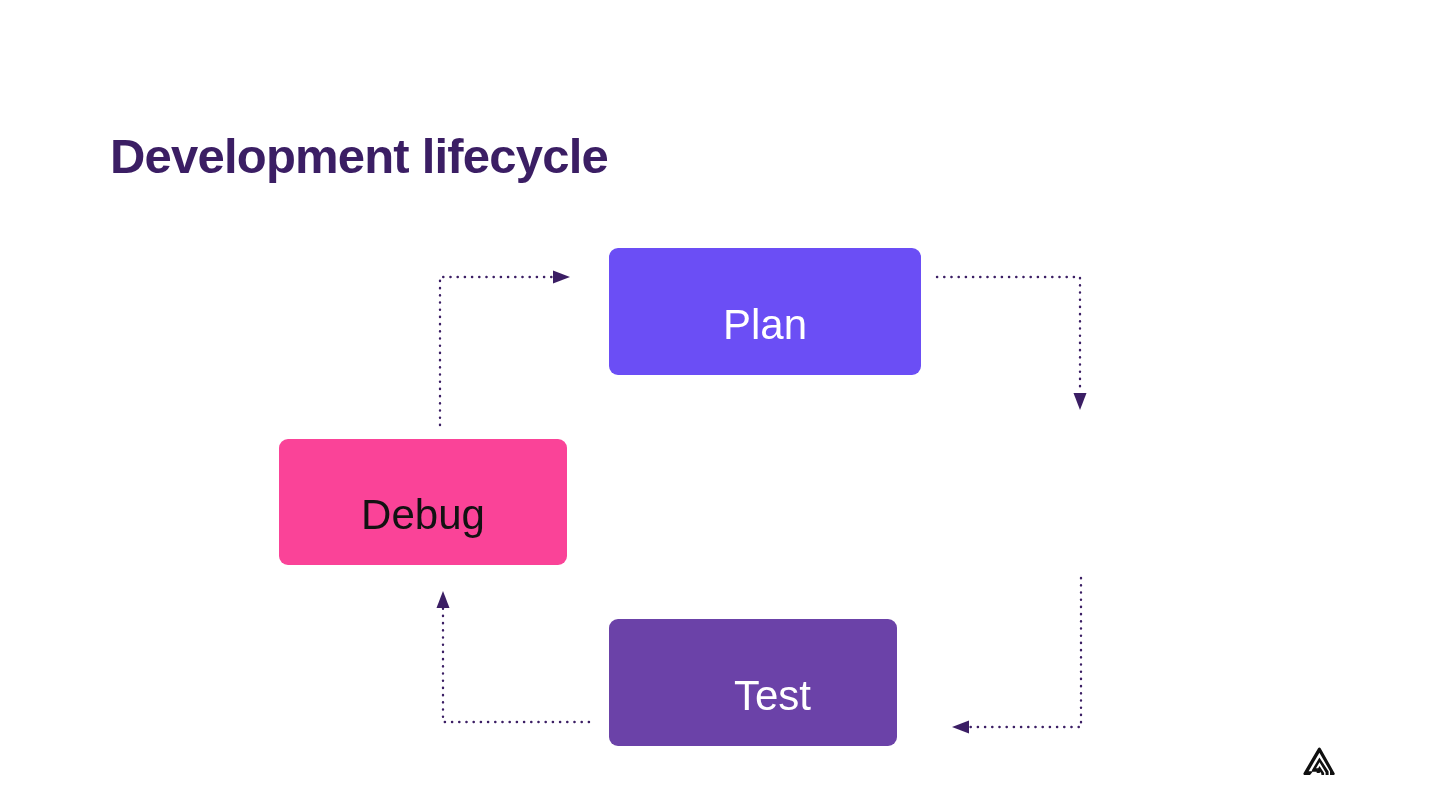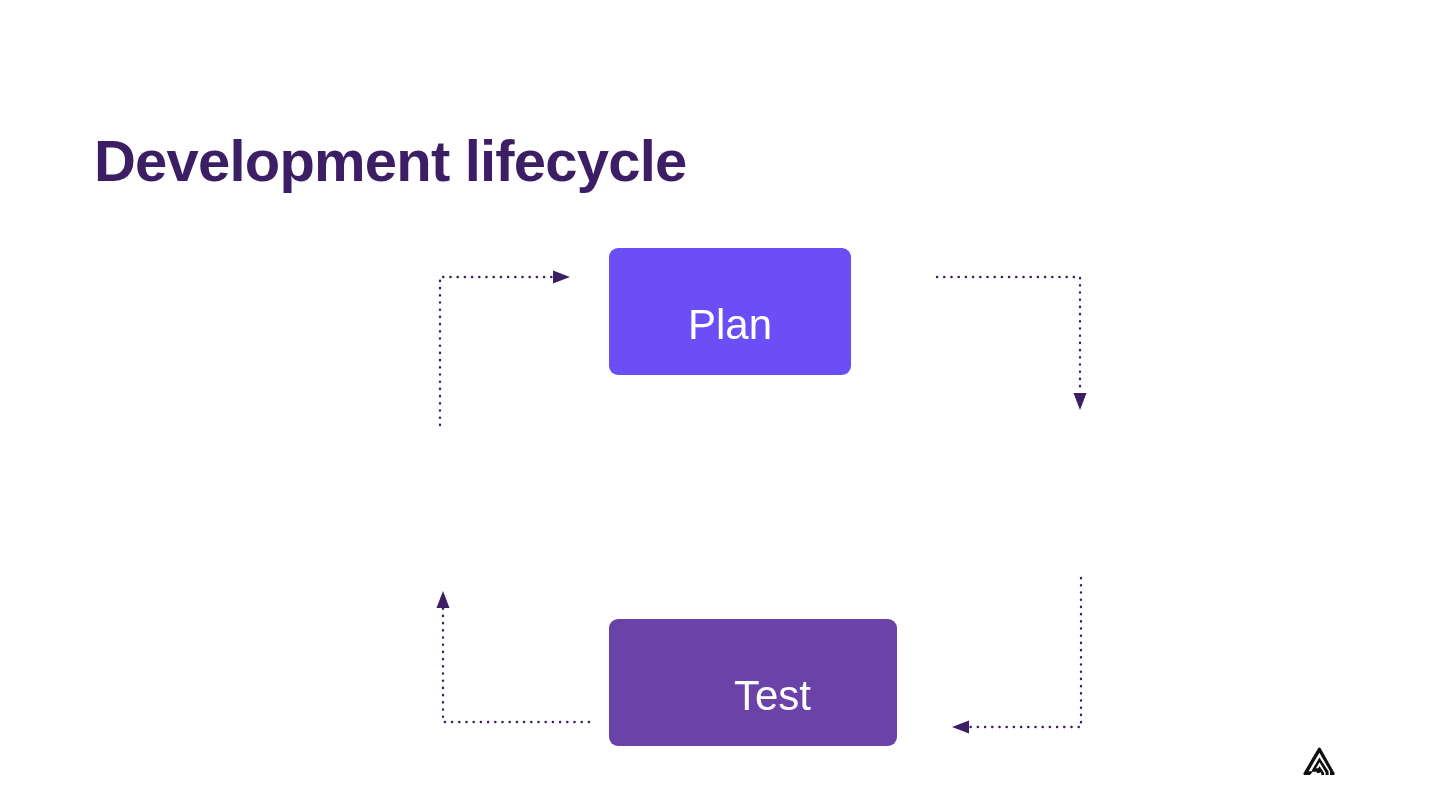--- a/index.html
+++ b/index.html
@@ -16,24 +16,24 @@
     position: relative;
     width: 1440px;
     height: 810px;
     background: #ffffff;
     overflow: hidden;
   }
 
   
   #slide-title {
     position: absolute;
-    left: 94px;
+    left: 110px;
     top: 128px;
     margin: 0;
-    font-size: 58px;
+    font-size: 49px;
     font-weight: 700;
     letter-spacing: -0.8px;
     line-height: 1.15;
     color: #3B1E64;
     white-space: nowrap;
   }
 
   
   #diagram {
     position: absolute;
@@ -67,21 +67,21 @@
     font-weight: 400;
     line-height: 1;
     white-space: nowrap;
     position: relative;
     top: 13px;
   }
 
   #box-plan {
     left: 609px;
     top: 248px;
-    width: 242px;
+    width: 312px;
     height: 127px;
     background: #6B4EF5;
   }
   #box-plan .stage-label { color: #FFFFFF; }
 
   #box-implement {
     left: 949px;
     top: 433px;
     width: 289px;
     height: 125px;
@@ -151,20 +151,23 @@
 
     <div class="stage-box" id="box-plan">
       <span class="stage-label">Plan</span>
     </div>
 
 
     <div class="stage-box" id="box-test">
       <span class="stage-label">Test</span>
     </div>
 
+    <div class="stage-box" id="box-debug">
+      <span class="stage-label">Debug</span>
+    </div>
 
   </div>
 
   <svg id="brand-logo" viewBox="0 0 36 34">
     <g fill="#101010">
 
       <path d="M19.6 2.2 C19.0 1.3 17.7 1.3 17.1 2.2 L2.6 27.0 C2.1 27.9 2.7 29.0 3.8 29.0 L9.0 29.0 L12.0 25.2 L7.6 25.2 L18.4 6.7 L29.0 25.2 L29.0 29.0 L32.4 29.0 C33.4 29.0 34.1 27.9 33.5 27.0 Z"></path>
 
       <path d="M18.4 11.4 L11.0 24.1 C10.6 24.9 11.1 25.8 12.0 25.8 L15.6 25.8 L17.6 22.3 L15.0 22.3 L18.5 16.2 L24.6 26.6 L24.6 29.0 L27.6 29.0 L27.6 25.6 Z"></path>
 

